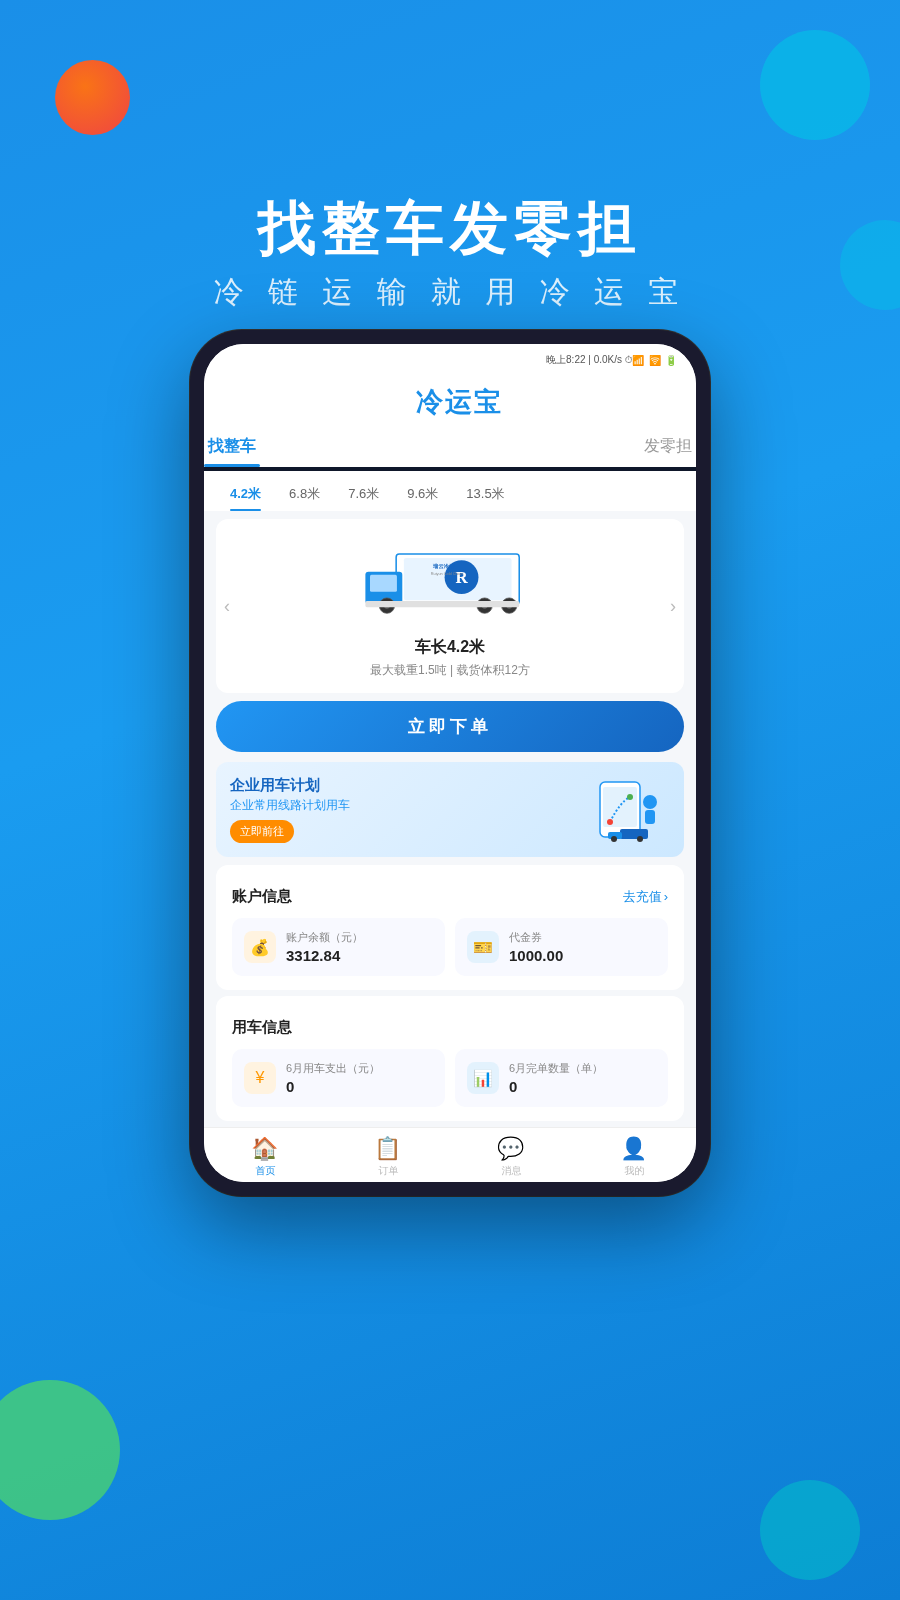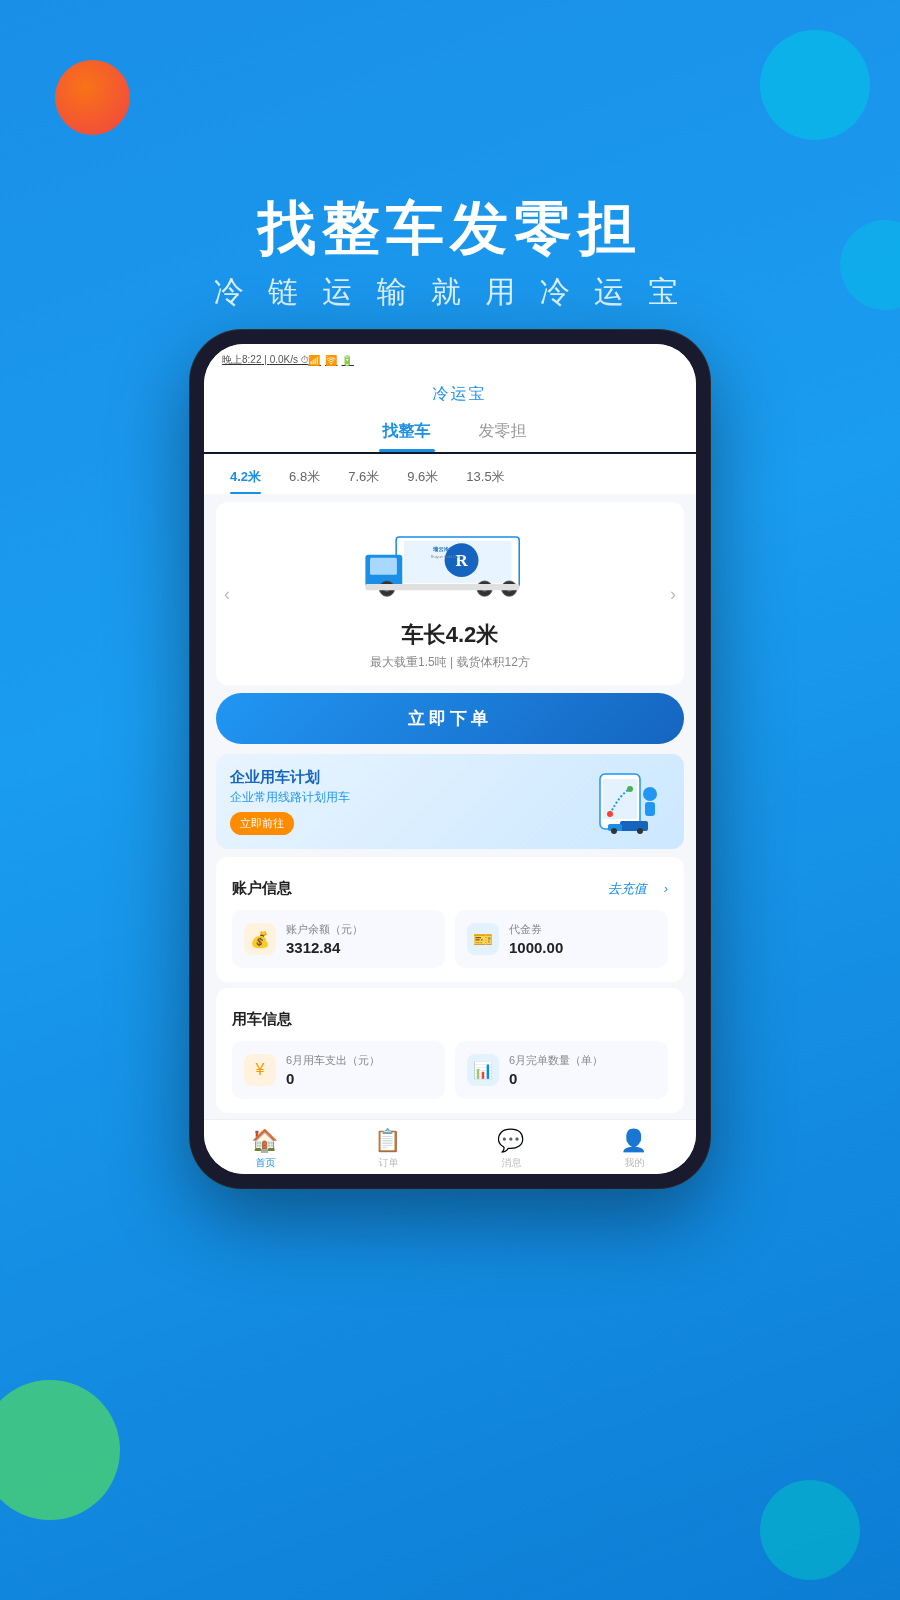--- a/index.html
+++ b/index.html
@@ -111,54 +111,53 @@
       overflow: hidden;
       position: relative;
     }
 
     
     .status-bar {
       background: #fff;
       height: 32px;
       display: flex;
       align-items: center;
-      justify-content: flex-start;
+      justify-content: flex-end;
       padding: 0 18px;
       font-size: 11px;
       color: #333;
-      text-decoration: underline;
     }
 
     .status-left { font-size: 10px; color: #555; }
     .status-right { display: flex; align-items: center; gap: 4px; font-size: 10px; }
 
     
     .app-header {
       background: #fff;
       padding: 8px 0 0 0;
       text-align: center;
     }
 
     .app-title {
-      font-size: 16px;
-      font-weight: 400;
+      font-size: 27px;
+      font-weight: 700;
       color: #1a8fe8;
       letter-spacing: 2px;
       padding-bottom: 8px;
       padding-left: 19px;
     }
 
     
     .tabs {
       display: flex;
-      justify-content: center;
+      justify-content: space-between;
       gap: 40px;
       background: #fff;
-      padding: 0 0 0 9px;
-      border-bottom: 2px solid #0f172a;
+      padding: 0 0 0 0;
+      border-bottom: 4px solid #0f172a;
     }
 
     .tab {
       font-size: 16px;
       padding: 8px 4px 10px;
       color: #999;
       cursor: pointer;
       position: relative;
     }
 
@@ -241,21 +240,21 @@
       width: 200px;
       height: 100px;
     }
 
     .truck-info {
       text-align: center;
       margin-top: 6px;
     }
 
     .truck-title {
-      font-size: 22px;
+      font-size: 16px;
       font-weight: 700;
       color: #222;
     }
 
     .truck-detail {
       font-size: 12px;
       color: #888;
       margin-top: 4px;
     }
 
@@ -339,23 +338,22 @@
       font-size: 15px;
       font-weight: 700;
       color: #222;
     }
 
     .section-link {
       font-size: 13px;
       color: #1a8fe8;
       display: flex;
       align-items: center;
-      gap: 17px;
+      gap: 2px;
       cursor: pointer;
-      font-style: italic;
     }
 
     .account-cards {
       display: flex;
       gap: 10px;
     }
 
     .account-card {
       flex: 1;
       background: #f8f9ff;

